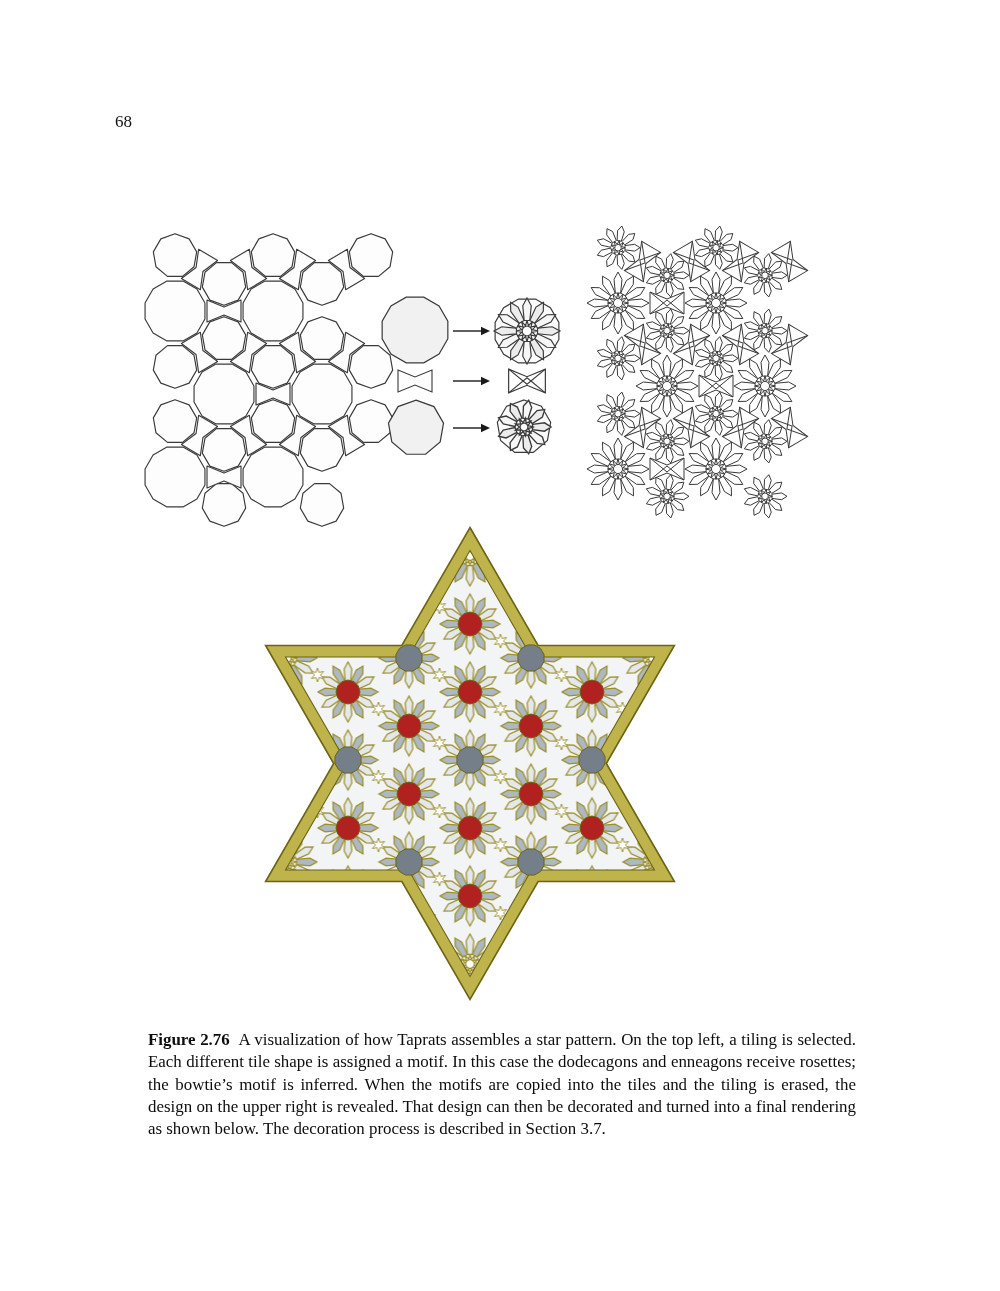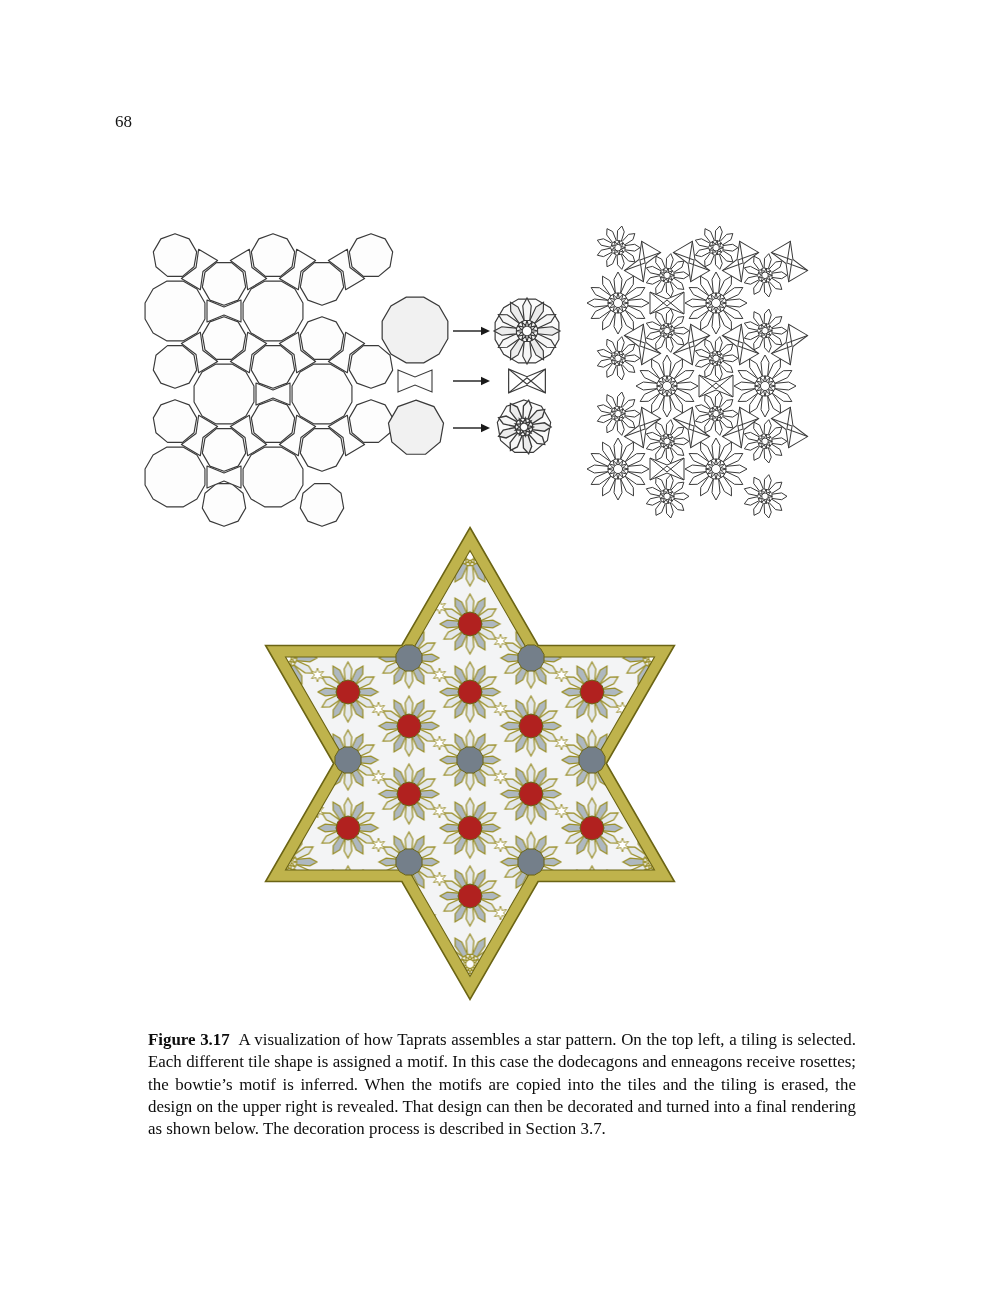--- a/index.html
+++ b/index.html
@@ -240,17 +240,17 @@
         <use href="#dotG" x="409" y="658" fill="#747f8a" stroke="#6b6414" stroke-width="1"></use>
         <use href="#dotG" x="531" y="658" fill="#747f8a" stroke="#6b6414" stroke-width="1"></use>
         <use href="#dotG" x="348" y="760" fill="#747f8a" stroke="#6b6414" stroke-width="1"></use>
         <use href="#dotG" x="592" y="760" fill="#747f8a" stroke="#6b6414" stroke-width="1"></use>
         <use href="#dotG" x="409" y="862" fill="#747f8a" stroke="#6b6414" stroke-width="1"></use>
         <use href="#dotG" x="531" y="862" fill="#747f8a" stroke="#6b6414" stroke-width="1"></use>
       </g>
   </svg>
 
   <p class="caption">
-    <strong>Figure 3.17</strong>
+    <strong>Figure 2.76</strong>
     <span>A visualization of how Taprats assembles a star pattern. On the top left, a tiling is selected. Each different tile shape is assigned a motif. In this case the dodecagons and enneagons receive rosettes; the bowtie’s motif is inferred. When the motifs are copied into the tiles and the tiling is erased, the design on the upper right is revealed. That design can then be decorated and turned into a final rendering as shown below. The decoration process is described in Section 3.7.</span>
   </p>
 
 </div>
 
 </body></html>

